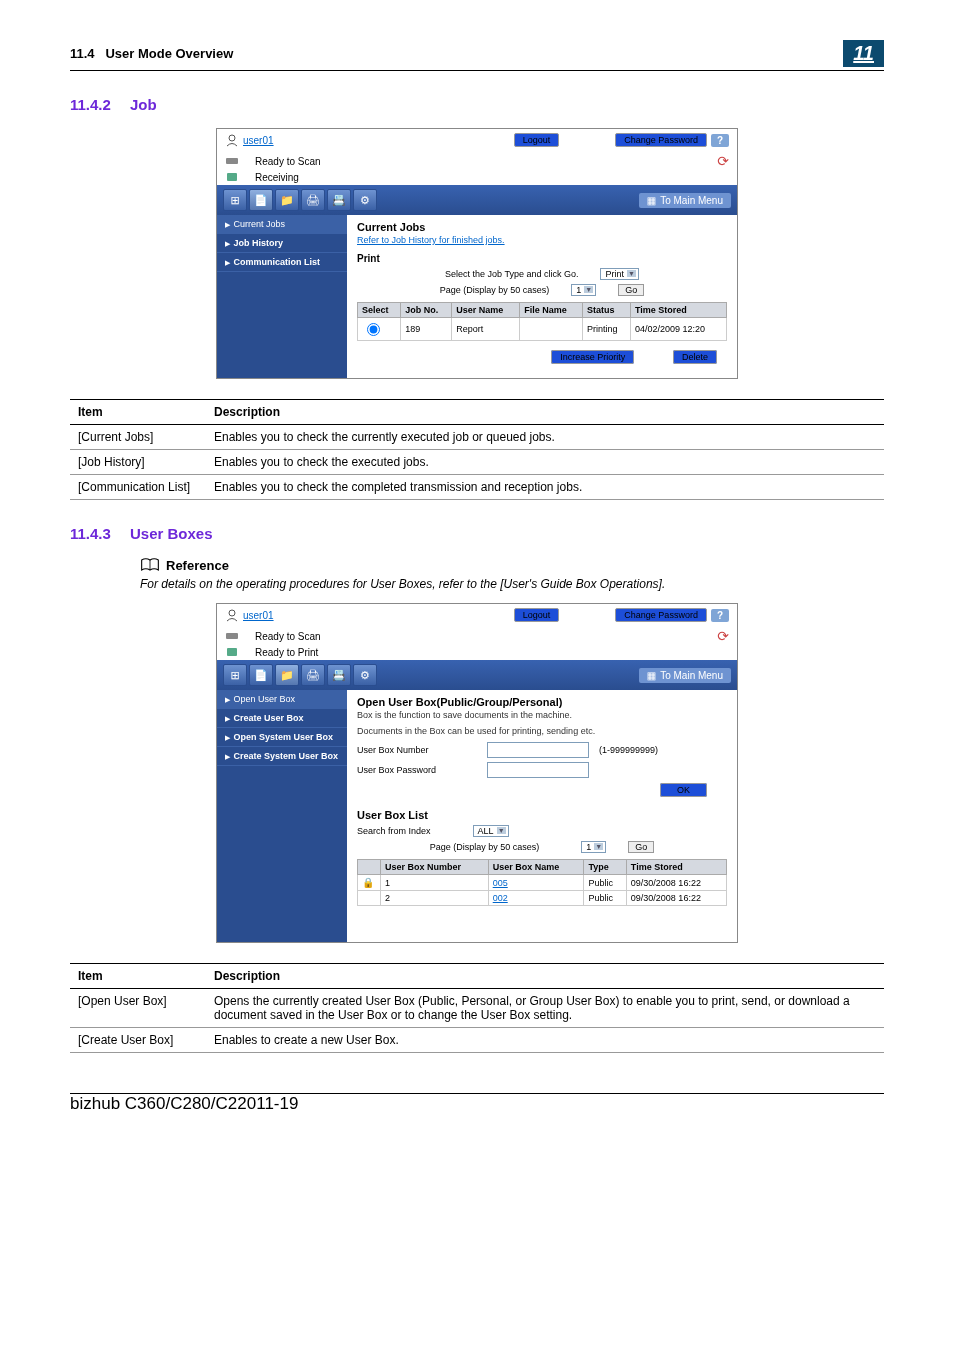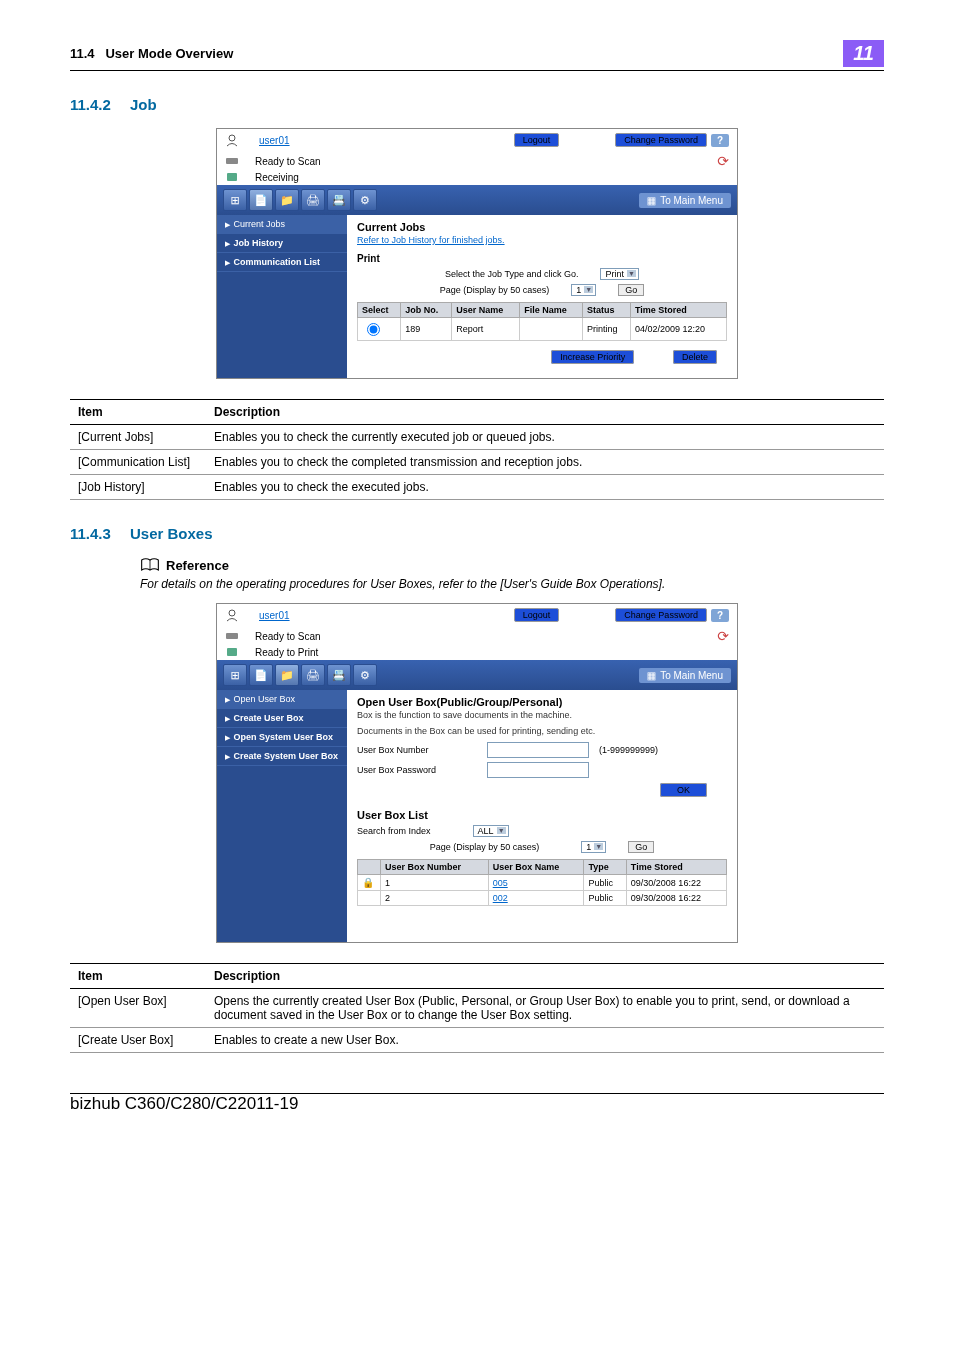--- a/index.html
+++ b/index.html
@@ -5,30 +5,30 @@
   body {
     font-family: Arial, Helvetica, sans-serif;
     font-size: 12px;
     color: #000;
     margin: 0;
     padding: 40px 70px;
     width: 814px;
   }
   .page-header { display: flex; justify-content: space-between; align-items: center; border-bottom: 1px solid #000; padding-bottom: 3px; margin-bottom: 20px; }
   .page-header .sec { font-weight: bold; font-size: 13px; }
-  .page-header .chapnum { background: #8b5cf6; color: #fff; font-size: 20px; font-weight: bold; font-style: italic; padding: 2px 10px; }
-  h2 { color: #0369a1; font-size: 15px; font-weight: bold; margin: 25px 0 15px 0; }
+  .page-header .chapnum { background: #0c4a6e; color: #fff; font-size: 20px; font-weight: bold; font-style: italic; padding: 2px 10px; text-decoration: underline; }
+  h2 { color: #6d28d9; font-size: 15px; font-weight: bold; margin: 25px 0 15px 0; }
   h2 .num { display: inline-block; width: 60px; }
   .ref-row { display: flex; align-items: center; margin: 10px 0 4px 70px; }
   .ref-icon { width: 20px; height: 16px; margin-right: 6px; }
   .ref-label { font-weight: bold; font-size: 13px; }
   .ref-text { font-style: italic; margin: 0 0 12px 70px; font-size: 12px; }
   .ss-frame { border: 1px solid #888; background: #fff; font-size: 10px; width: 520px; margin: 0 auto 20px auto; }
   .ss-topbar { display: flex; align-items: center; padding: 4px 8px; background: #fff; }
-  .ss-user { color: #0066cc; text-decoration: underline; margin-left: 20px; }
+  .ss-user { color: #0066cc; text-decoration: underline; margin-left: 4px; }
   .ss-btn { border: 1px solid #999; background: #1d4ed8; padding: 1px 8px; font-size: 9px; border-radius: 2px; margin-left: 36px; }
   .ss-help { background: #7fa5d6; color: #fff; font-weight: bold; padding: 1px 6px; margin-left: 4px; border-radius: 2px; }
   .ss-status { padding: 2px 8px; display: flex; align-items: center; gap: 12px; }
   .ss-status-item { display: flex; align-items: center; gap: 16px; }
   .ss-refresh { margin-left: auto; color: #c44; font-size: 14px; }
   .ss-tabbar { background: linear-gradient(#3862b0, #2a4d8f); display: flex; align-items: center; padding: 4px 6px; gap: 2px; }
   .ss-tab { width: 22px; height: 20px; background: linear-gradient(#6e93d1, #3b61a6); border: 1px solid #2a4d8f; border-radius: 2px; display: flex; align-items: center; justify-content: center; color: #fff; font-size: 11px; }
   .ss-main-btn { margin-left: auto; background: #6e93d1; color: #fff; padding: 2px 8px; border-radius: 2px; display: flex; align-items: center; gap: 4px; }
   .ss-body { display: flex; }
   .ss-side { width: 130px; background: #2a4d8f; color: #fff; padding: 0; }
@@ -165,26 +165,26 @@
   <tbody>
       <tr>
         <th>Item</th>
         <th>Description</th>
       </tr>
   <tr>
         <td>[Current Jobs]</td>
         <td>Enables you to check the currently executed job or queued jobs.</td>
       </tr>
   <tr>
+        <td>[Job History]</td>
+        <td>Enables you to check the executed jobs.</td>
+      </tr>
+  <tr>
         <td>[Communication List]</td>
         <td>Enables you to check the completed transmission and reception jobs.</td>
-      </tr>
-  <tr>
-        <td>[Job History]</td>
-        <td>Enables you to check the executed jobs.</td>
       </tr>
 </tbody>
   </table>
 
 <h2><span class="num">11.4.3</span><span>User Boxes</span></h2>
 
 <div class="ref-row">
   <svg class="ref-icon" viewBox="0 0 24 18">
       <path d="M2 3 Q7 0 12 3 Q17 0 22 3 L22 15 Q17 12 12 15 Q7 12 2 15 Z" fill="none" stroke="#000" stroke-width="1.3"></path>
       <line x1="12" y1="3" x2="12" y2="15" stroke="#000"></line>

